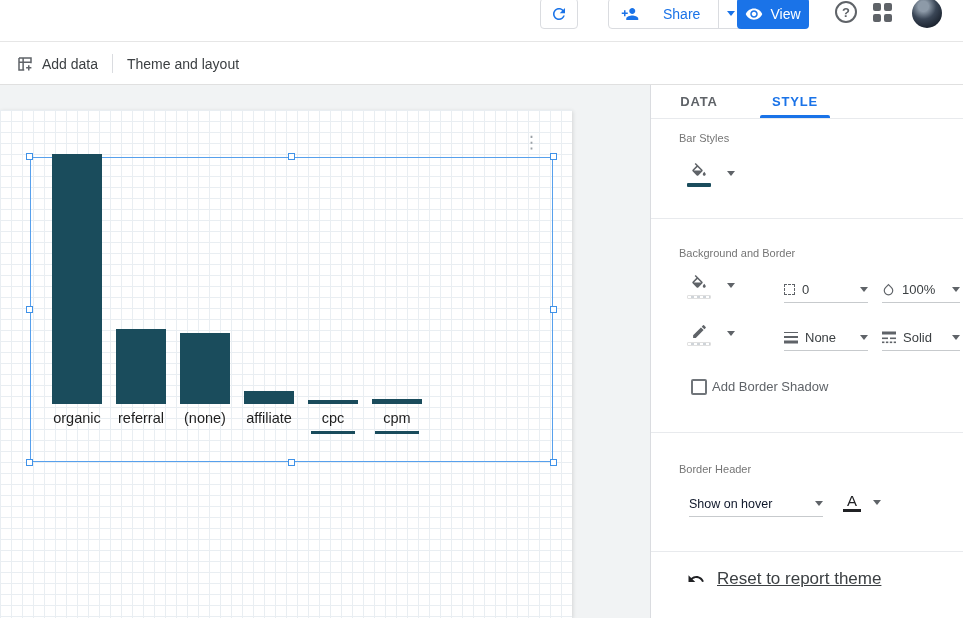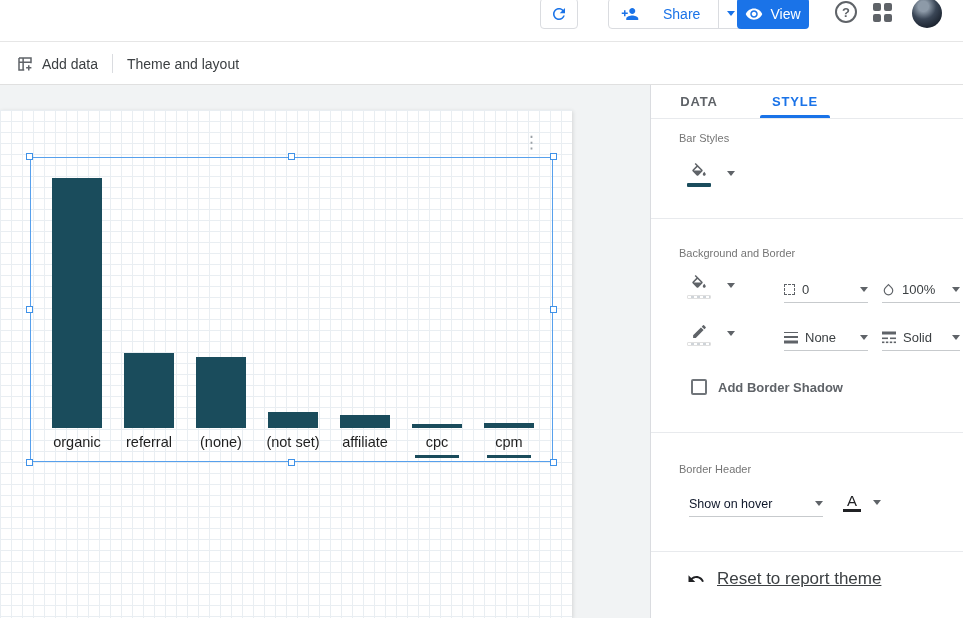--- a/index.html
+++ b/index.html
@@ -41,21 +41,21 @@
     background-size:11px 11px,11px 11px,auto;
     box-shadow:1px 1px 4px rgba(0,0,0,.12);
   }
   .more-dots{position:absolute;left:523px;top:24px;font-size:17px;color:#9aa0a6;cursor:pointer;line-height:1;}
   .selection{position:absolute;left:30px;top:47px;width:523px;height:305px;border:1.5px solid #57a0ec;cursor:move;}
   .h{position:absolute;width:7px;height:7px;background:#fff;border:1.5px solid #3f92e8;}
   .h-tl{left:-5px;top:-5px;} .h-tc{left:50%;margin-left:-4px;top:-5px;} .h-tr{right:-5px;top:-5px;}
   .h-ml{left:-5px;top:50%;margin-top:-4px;} .h-mr{right:-5px;top:50%;margin-top:-4px;}
   .h-bl{left:-5px;bottom:-5px;} .h-bc{left:50%;margin-left:-4px;bottom:-5px;} .h-br{right:-5px;bottom:-5px;}
 
-  .plot{position:absolute;left:52px;top:68px;height:202px;display:flex;align-items:flex-start;gap:22px;}
+  .plot{position:absolute;left:52px;top:68px;height:202px;display:flex;align-items:center;gap:14px;}
   .bar-col{position:relative;width:50px;height:250px;display:flex;align-items:flex-end;justify-content:center;}
   .bar{width:50px;cursor:pointer;}
   .bar-label{position:absolute;top:calc(100% + 6px);left:50%;transform:translateX(-50%);white-space:nowrap;font-size:14.5px;color:#1f1f1f;}
   .axis-seg{position:absolute;top:calc(100% + 27px);left:50%;transform:translateX(-50%);width:44px;height:2.5px;}
 
   
   .panel{position:absolute;left:650px;top:85px;width:313px;height:533px;background:#fff;border-left:1px solid #dadce0;}
   .tabs{position:absolute;top:0;left:0;right:0;height:34px;border-bottom:1px solid #e8eaed;display:flex;}
   .tab{width:96px;text-align:center;line-height:33px;font-size:13px;font-weight:700;letter-spacing:.8px;color:#5f6368;cursor:pointer;position:relative;}
   .tab.active{color:#1a73e8;}
@@ -69,21 +69,21 @@
   .swatch{width:24px;height:4px;border-radius:1px;}
   .swatch.checker{background:repeating-conic-gradient(#cfd4d9 0% 25%, #ffffff 25% 50%);background-size:6px 6px;border:1px solid #e0e0e0;}
   .caret{width:0;height:0;border-left:4px solid transparent;border-right:4px solid transparent;border-top:5px solid #5f6368;display:inline-block;}
   .caret.blue{border-top-color:#1a73e8;}
   .ctrl-caret{margin-top:8px;}
 
   .field{position:absolute;height:26px;display:flex;align-items:center;gap:7px;border-bottom:1px solid #c7cacd;font-size:13px;color:#3c4043;cursor:pointer;}
   .field .val{flex:1;}
   .dashed-sq{width:11px;height:11px;border:1px dashed #5f6368;display:inline-block;flex:none;}
 
-  .checkbox-row{position:absolute;display:flex;align-items:flex-end;gap:11px;cursor:pointer;font-weight:bold;}
+  .checkbox-row{position:absolute;display:flex;align-items:flex-start;gap:5px;cursor:pointer;}
   .checkbox{width:16px;height:16px;border:2px solid #70757a;border-radius:2px;background:#fff;flex:none;}
   .checkbox-label{font-size:13px;color:#5f6368;}
 
   .fontcolor-ctrl{position:absolute;display:flex;align-items:center;gap:12px;cursor:pointer;}
   .fc-stack{display:flex;flex-direction:column;align-items:center;gap:1px;}
   .fc-a{font-size:15px;font-weight:500;color:#202124;line-height:1;}
   .fc-bar{width:18px;height:2.5px;background:#202124;}
 
   .reset-row{position:absolute;display:flex;align-items:center;gap:12px;cursor:pointer;}
   .reset-link{font-size:17px;color:#3c4043;text-decoration:underline;}
@@ -177,24 +177,20 @@
       </div>
       <div class="bar-col">
         <div class="bar" style="height: 75px; background: rgb(26, 76, 92);"></div>
         <div class="bar-label">referral</div>
       </div>
       <div class="bar-col">
         <div class="bar" style="height: 71px; background: rgb(26, 76, 92);"></div>
         <div class="bar-label">(none)</div>
       </div>
       <div class="bar-col">
-        <div class="bar" style="height: 16px; background: rgb(26, 76, 92);"></div>
-        <div class="bar-label">(not set)</div>
-      </div>
-      <div class="bar-col">
         <div class="bar" style="height: 13px; background: rgb(26, 76, 92);"></div>
         <div class="bar-label">affiliate</div>
       </div>
       <div class="bar-col">
         <div class="bar" style="height: 4px; background: rgb(26, 76, 92);"></div>
         <div class="bar-label">cpc</div>
         <div class="axis-seg" style="background: rgb(26, 76, 92);"></div>
       </div>
       <div class="bar-col">
         <div class="bar" style="height: 5px; background: rgb(26, 76, 92);"></div>

